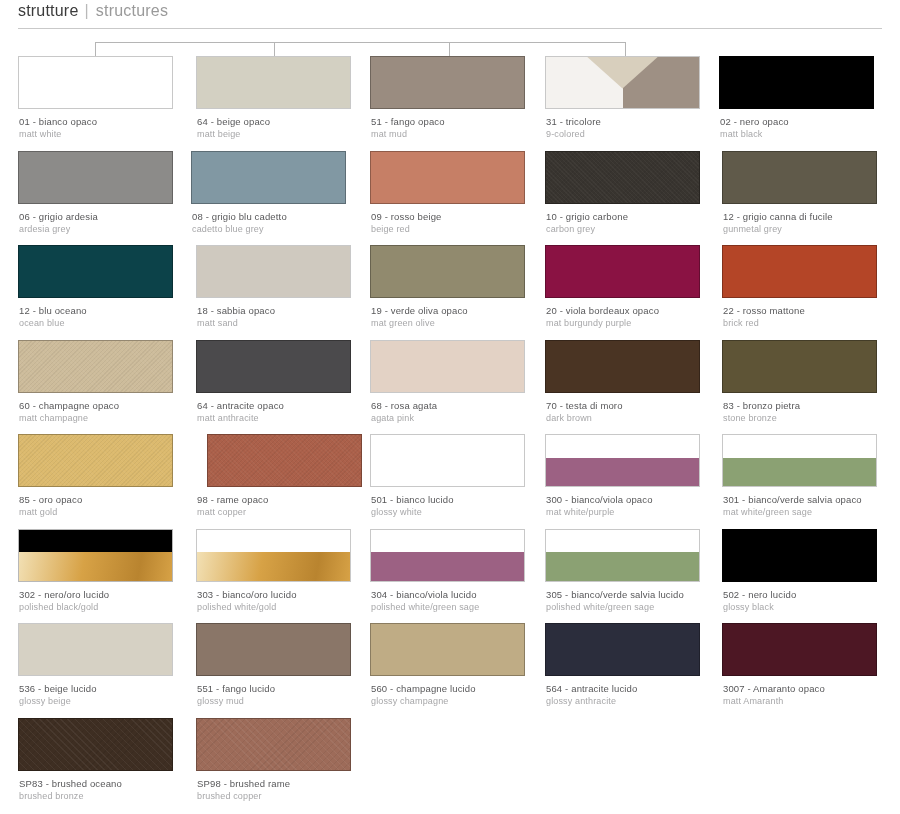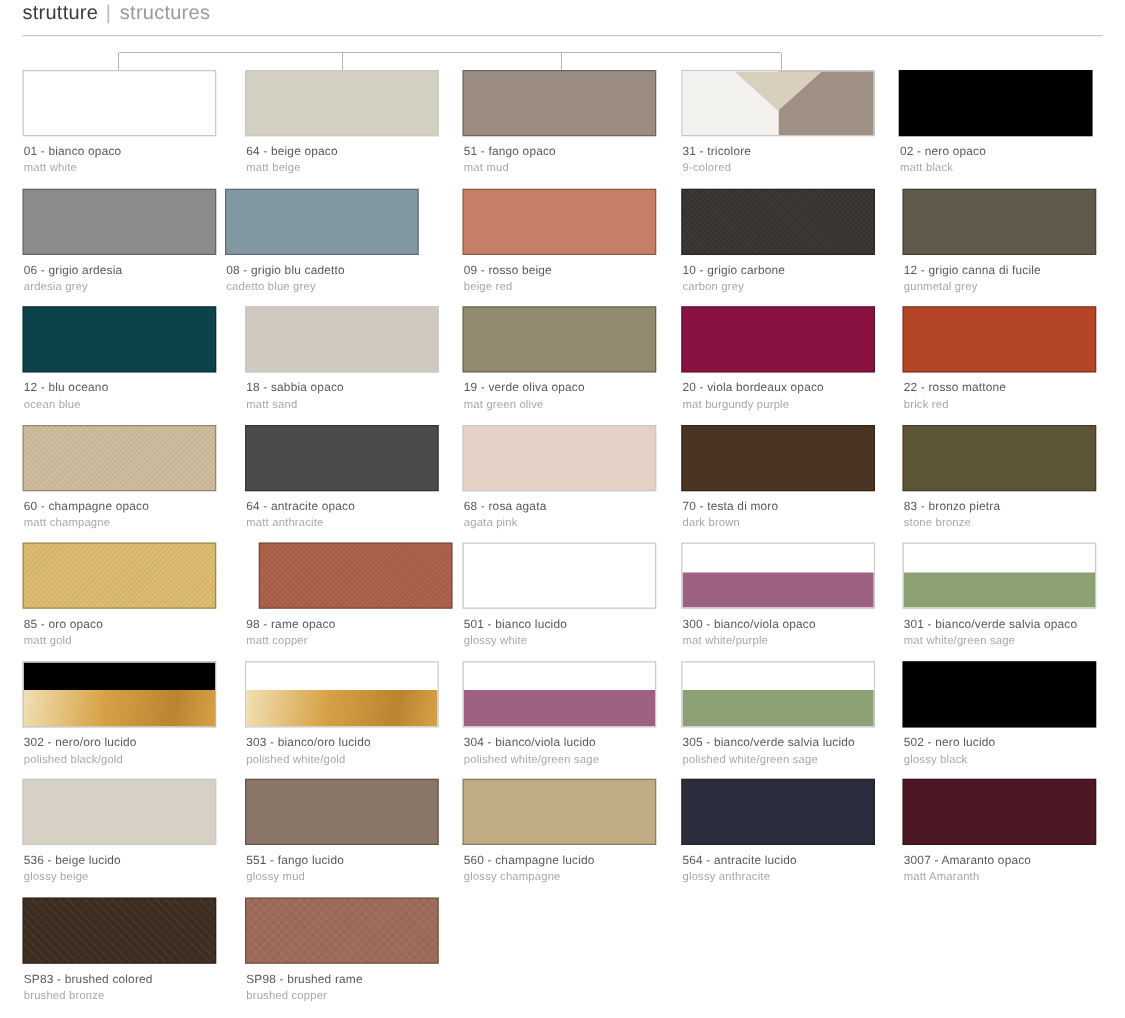--- a/index.html
+++ b/index.html
@@ -181,21 +181,21 @@
         </div>
       </div>
       <div class="swatch-row" style="height: 94.5px;">
         <div class="cell" style="left: 18px;">
           <div class="chip" style="background: rgb(140, 139, 137);"></div>
           <div class="caption">
             <div class="cap-it">06 - grigio ardesia</div>
             <div class="cap-en">ardesia grey</div>
           </div>
         </div>
-        <div class="cell" style="left: 180px;">
+        <div class="cell" style="left: 191px;">
           <div class="chip" style="background: rgb(129, 152, 163);"></div>
           <div class="caption">
             <div class="cap-it">08 - grigio blu cadetto</div>
             <div class="cap-en">cadetto blue grey</div>
           </div>
         </div>
         <div class="cell" style="left: 370px;">
           <div class="chip" style="background: rgb(198, 127, 102);"></div>
           <div class="caption">
             <div class="cap-it">09 - rosso beige</div>
@@ -427,21 +427,21 @@
             <div class="cap-en">matt Amaranth</div>
           </div>
         </div>
       </div>
       <div class="swatch-row" style="height: 94.5px;">
         <div class="cell" style="left: 18px;">
           <div class="chip" style="background: rgb(62, 46, 34);">
             <div class="texture-cross"></div>
           </div>
           <div class="caption">
-            <div class="cap-it">SP83 - brushed colored</div>
+            <div class="cap-it">SP83 - brushed oceano</div>
             <div class="cap-en">brushed bronze</div>
           </div>
         </div>
         <div class="cell" style="left: 196px;">
           <div class="chip" style="background: rgb(157, 107, 89);">
             <div class="texture-cross"></div>
           </div>
           <div class="caption">
             <div class="cap-it">SP98 - brushed rame</div>
             <div class="cap-en">brushed copper</div>

